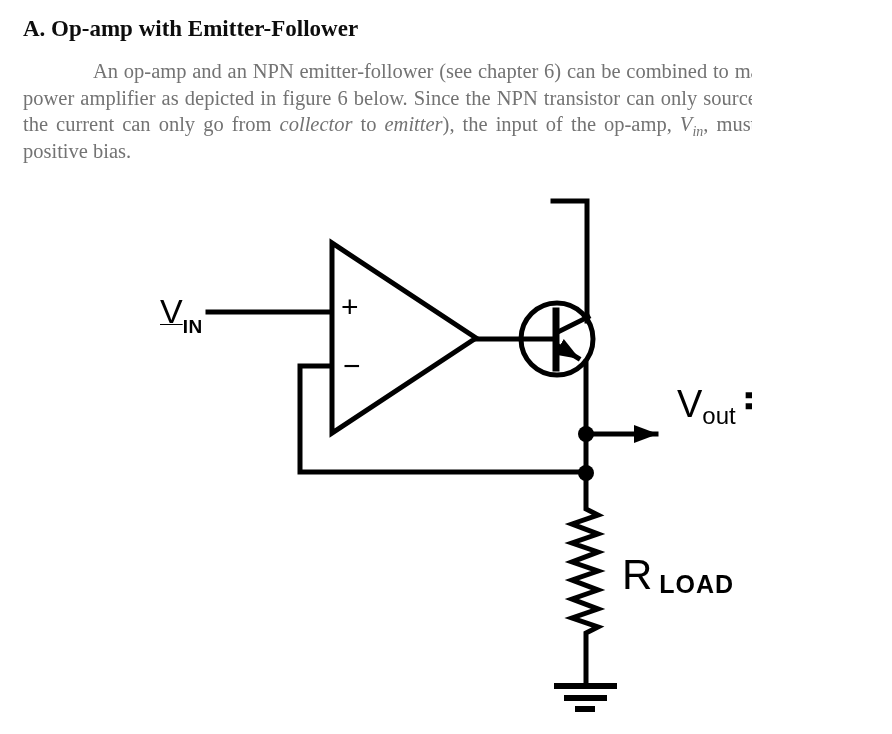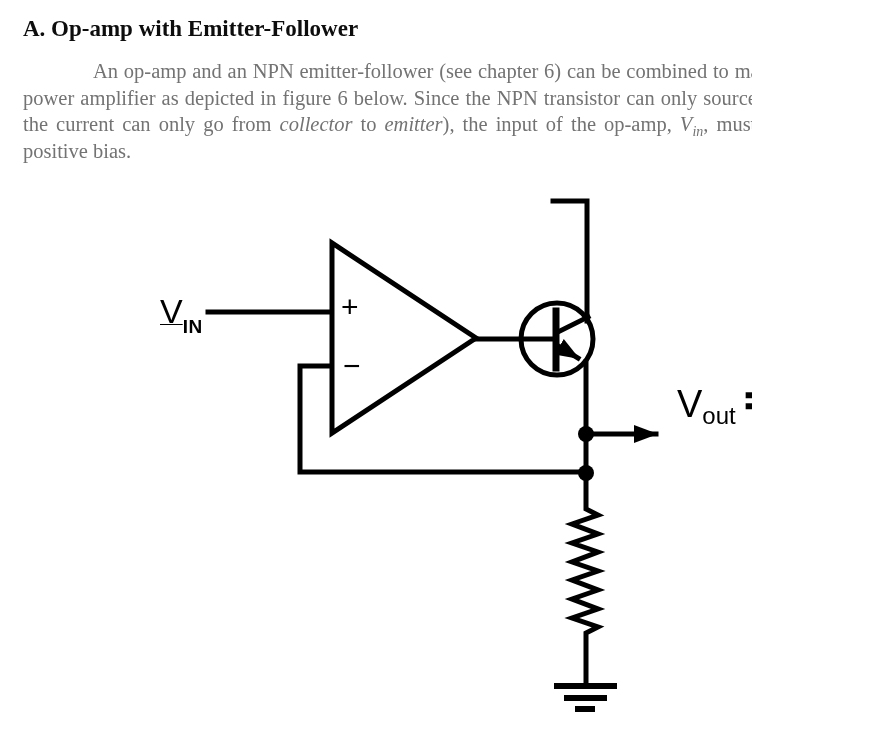--- a/index.html
+++ b/index.html
@@ -74,14 +74,15 @@
   </svg>
 
 
   <div class="flabel" style="left:160px;top:294px;text-decoration:underline;"><span class="vmain-md">V</span><span class="sub-bold">IN</span></div>
 
   <div class="opsym" style="left:341px;top:292px;">+</div>
   <div class="opsym" style="left:343px;top:351px;">−</div>
 
   <div class="flabel" style="left:677px;top:383px;"><span class="vmain-lg">V</span><span class="sub-out">out</span><span class="eq">=</span><span class="vmain-lg">V</span><span class="sub-bold">IN</span></div>
 
+  <div class="flabel" style="left:622px;top:554px;"><span class="rmain">R</span><span class="sub-load">LOAD</span></div>
 
 </div>
 
 </body></html>

